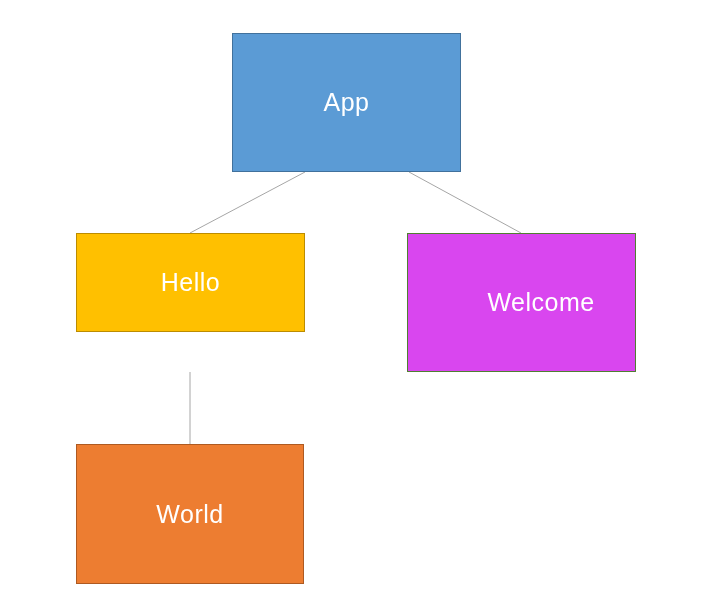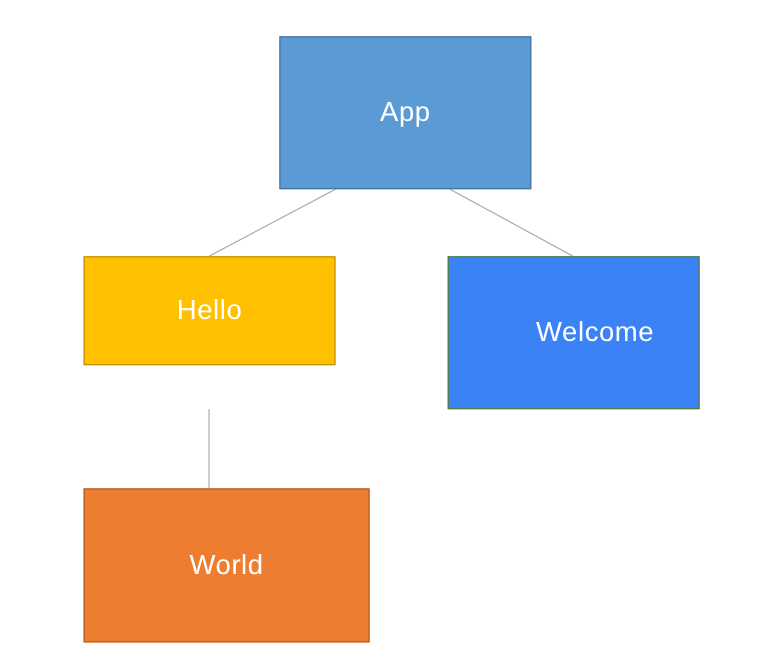--- a/index.html
+++ b/index.html
@@ -45,26 +45,26 @@
 </head>
 <body>
 
 <div class="canvas">
   <svg class="connector-layer" id="connector-layer" viewBox="0 0 705 610" xmlns="http://www.w3.org/2000/svg">
       <line x1="305" y1="172" x2="190" y2="233" stroke="#a6a6a6" stroke-width="1"></line>
       <line x1="409" y1="172" x2="521" y2="233" stroke="#a6a6a6" stroke-width="1"></line>
       <line x1="190" y1="372" x2="190" y2="444" stroke="#a6a6a6" stroke-width="1"></line>
     </svg>
   <div id="node-layer">
-      <div class="node" style="left: 254px; top: 33px; width: 229px; height: 139px; background: rgb(91, 155, 213); border-color: rgb(65, 113, 156);">
+      <div class="node" style="left: 232px; top: 33px; width: 229px; height: 139px; background: rgb(91, 155, 213); border-color: rgb(65, 113, 156);">
         <span class="node-label">App</span>
       </div>
       <div class="node" style="left: 76px; top: 233px; width: 229px; height: 99px; background: rgb(255, 192, 0); border-color: rgb(188, 140, 0);">
         <span class="node-label">Hello</span>
       </div>
-      <div class="node" style="left: 407px; top: 233px; width: 229px; height: 139px; background: #3b82f6; border-color: rgb(80, 126, 50); padding-left: 39px;">
+      <div class="node" style="left: 407px; top: 233px; width: 229px; height: 139px; background: #d946ef; border-color: rgb(80, 126, 50); padding-left: 39px;">
         <span class="node-label">Welcome</span>
       </div>
-      <div class="node" style="left: 76px; top: 444px; width: 260px; height: 140px; background: rgb(237, 125, 49); border-color: rgb(174, 90, 33);">
+      <div class="node" style="left: 76px; top: 444px; width: 228px; height: 140px; background: rgb(237, 125, 49); border-color: rgb(174, 90, 33);">
         <span class="node-label">World</span>
       </div>
     </div>
 </div>
 
 </body></html>

